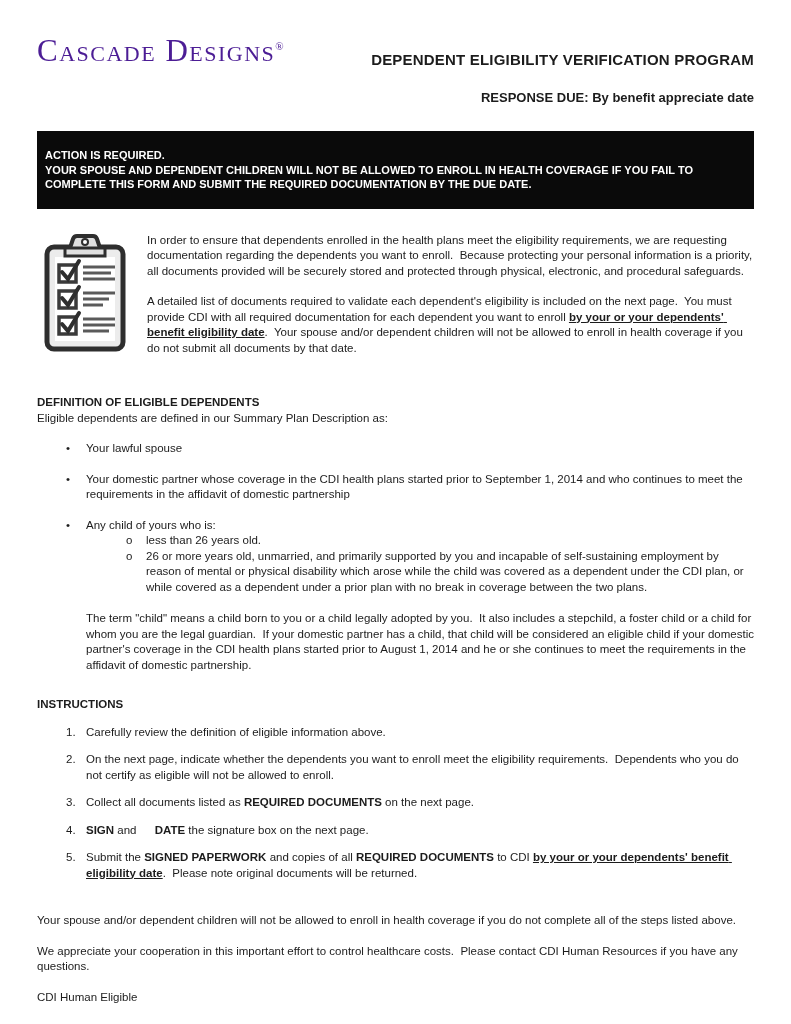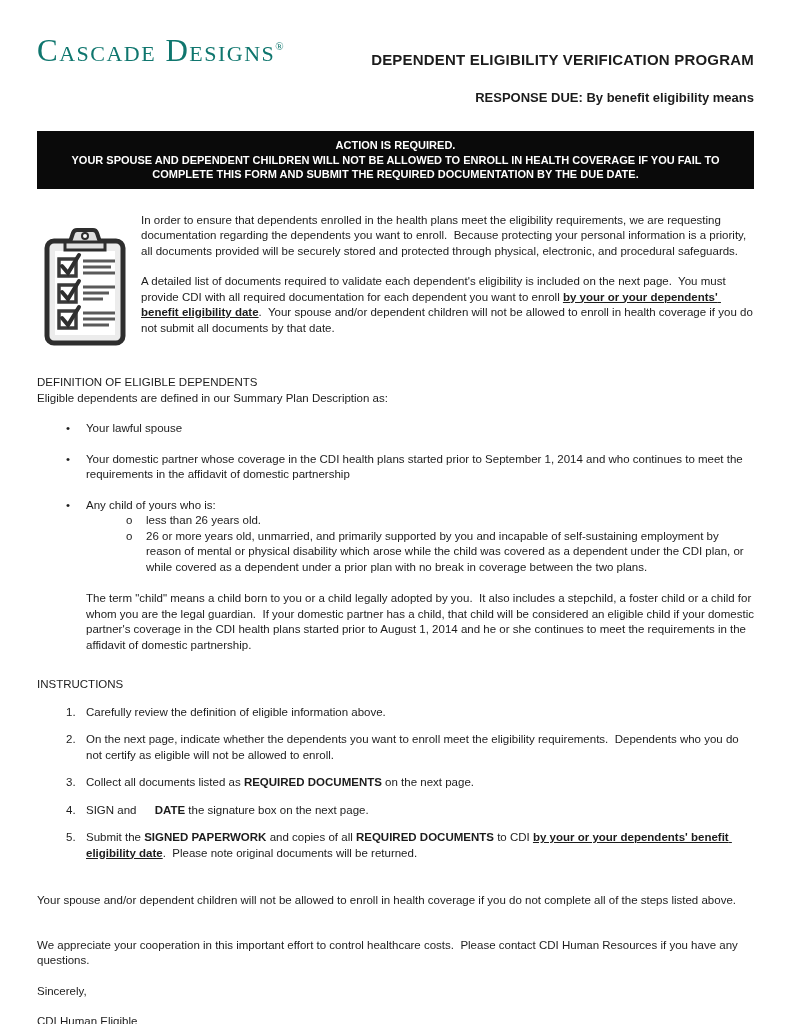--- a/index.html
+++ b/index.html
@@ -17,78 +17,77 @@
   }
   .rich, .para { white-space: pre-wrap; }
 
   
   .hdr { display: flex; justify-content: space-between; align-items: flex-start; }
   .logo {
     font-family: "Liberation Serif", serif;
     font-variant: small-caps;
     font-size: 31px;
     letter-spacing: 1.5px;
-    color: #0f766e;
+    color: #4c1d95;
     line-height: 32px;
     white-space: nowrap;
   }
   .logo .reg { font-size: 11px; vertical-align: super; font-variant: normal; letter-spacing: 0; }
   .prog-title { font-size: 15px; font-weight: bold; margin-top: 22px; letter-spacing: .2px; }
   .due-line { text-align: right; font-size: 13px; font-weight: bold; margin-top: 22px; }
 
   
   .banner {
     margin-top: 26px;
     background: #0a0a0a;
     color: #ffffff;
-    text-align: center;
     font-weight: bold;
     font-size: 11px;
     line-height: 14.5px;
-    padding: 7px 8px;
+    padding: 17px 8px;
   }
 
   
-  .intro { margin-top: 22px; display: flex; gap: 8px; align-items: flex-end; }
+  .intro { margin-top: 22px; display: flex; gap: 14px; }
   .icon-wrap { flex: 0 0 96px; display: flex; justify-content: center; }
   .intro-text { flex: 1; padding-top: 2px; }
   .intro-text .para { margin-bottom: 15px; }
 
   
-  .sec-heading { font-weight: normal; margin-top: 0; }
+  .sec-heading { font-weight: bold; margin-top: 0; }
   .definition { margin-top: 24px; }
   .bullet-row { display: flex; margin-top: 15px; padding-left: 29px; }
   .bullet-marker { width: 20px; flex: 0 0 20px; }
   .bullet-text { flex: 1; }
   .sub-row { display: flex; margin-top: 0; padding-left: 40px; }
   .sub-marker { width: 20px; flex: 0 0 20px; }
   .sub-text { flex: 1; }
   .child-note { margin-top: 16px; margin-left: 49px; }
 
   .instructions { margin-top: 24px; }
   .instr-row { display: flex; padding-left: 29px; margin-top: 12px; }
   .instr-num { width: 20px; flex: 0 0 20px; }
   .instr-text { flex: 1; }
 
   .closing-warning { margin-top: 32px; }
-  .closing-thanks { margin-top: 29px; }
+  .closing-thanks { margin-top: 15px; }
   .signoff { margin-top: 15px; }
   .signature { margin-top: 15px; }
 </style>
 </head>
 <body>
 
 <div class="page">
 
   <div class="hdr">
     <div class="logo"><span>Cascade Designs</span><span class="reg">®</span></div>
     <div class="prog-title">DEPENDENT ELIGIBILITY VERIFICATION PROGRAM</div>
   </div>
 
-  <div class="due-line">RESPONSE DUE: By benefit eligibility means</div>
+  <div class="due-line">RESPONSE DUE: By benefit appreciate date</div>
 
   <div class="banner">
     <div>ACTION IS REQUIRED.</div>
     <div>YOUR SPOUSE AND DEPENDENT CHILDREN WILL NOT BE ALLOWED TO ENROLL IN HEALTH COVERAGE IF YOU FAIL TO COMPLETE THIS FORM AND SUBMIT THE REQUIRED DOCUMENTATION BY THE DUE DATE.</div>
   </div>
 
   <div class="intro">
     <div class="icon-wrap">
       <svg width="92" height="126" viewBox="0 0 92 126" xmlns="http://www.w3.org/2000/svg">
         <rect x="8" y="16" width="76" height="102" rx="7" fill="#ececec" stroke="#2e2e2e" stroke-width="5"></rect>
@@ -164,26 +163,25 @@
     <div class="instr-row">
       <div class="instr-num">2.</div>
       <div class="instr-text rich"><span>On the next page, indicate whether the dependents you want to enroll meet the eligibility requirements.  Dependents who you do not certify as eligible will not be allowed to enroll.</span></div>
     </div>
     <div class="instr-row">
       <div class="instr-num">3.</div>
       <div class="instr-text rich"><span>Collect all documents listed as </span><span style="font-weight: bold;">REQUIRED DOCUMENTS</span><span> on the next page.</span></div>
     </div>
     <div class="instr-row">
       <div class="instr-num">4.</div>
-      <div class="instr-text rich"><span style="font-weight: normal; text-align: center;">SIGN</span><span> and </span><span style="font-weight: bold; padding-left: 15px;">DATE</span><span> the signature box on the next page.</span></div>
+      <div class="instr-text rich"><span style="font-weight: bold; text-align: center;">SIGN</span><span> and </span><span style="font-weight: bold; padding-left: 15px;">DATE</span><span> the signature box on the next page.</span></div>
     </div>
     <div class="instr-row">
       <div class="instr-num">5.</div>
       <div class="instr-text rich"><span>Submit the </span><span style="font-weight: bold;">SIGNED PAPERWORK</span><span> and copies of all </span><span style="font-weight: bold;">REQUIRED DOCUMENTS</span><span> to CDI </span><span style="font-weight: bold; text-decoration: underline;">by your or your dependents' benefit eligibility date</span><span>.  Please note original documents will be returned.</span></div>
     </div>
   </div>
 
   <div class="closing-warning para">Your spouse and/or dependent children will not be allowed to enroll in health coverage if you do not complete all of the steps listed above.</div>
   <div class="closing-thanks para">We appreciate your cooperation in this important effort to control healthcare costs.  Please contact CDI Human Resources if you have any questions.</div>
-  <div class="signoff">Sincerely,</div>
   <div class="signature">CDI Human Eligible</div>
 
 </div>
 
 </body></html>

